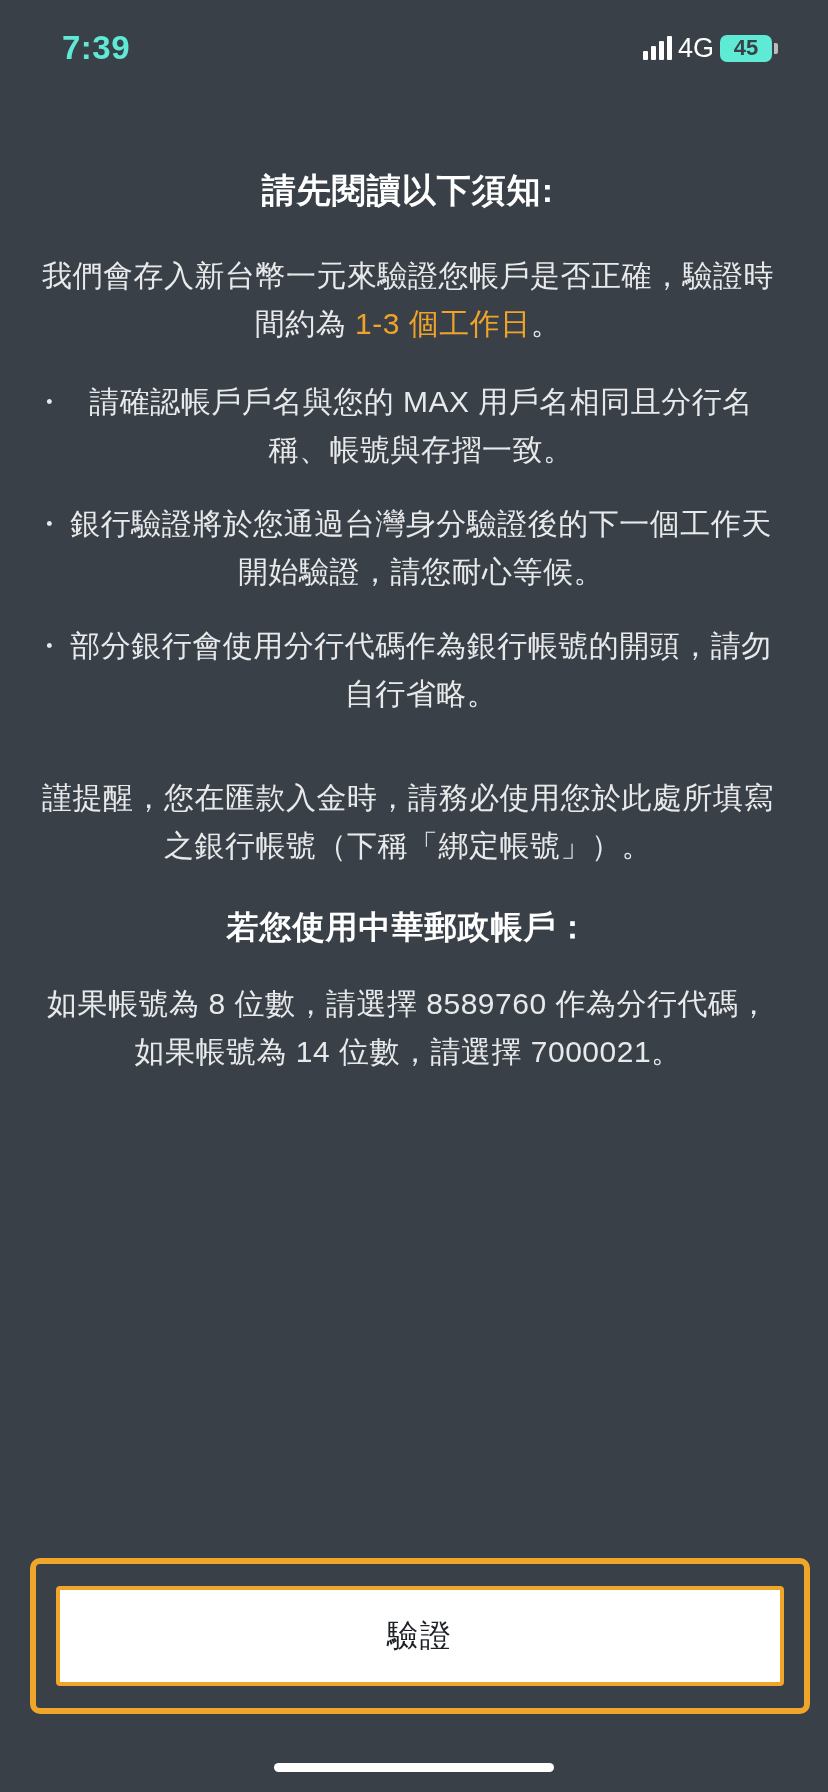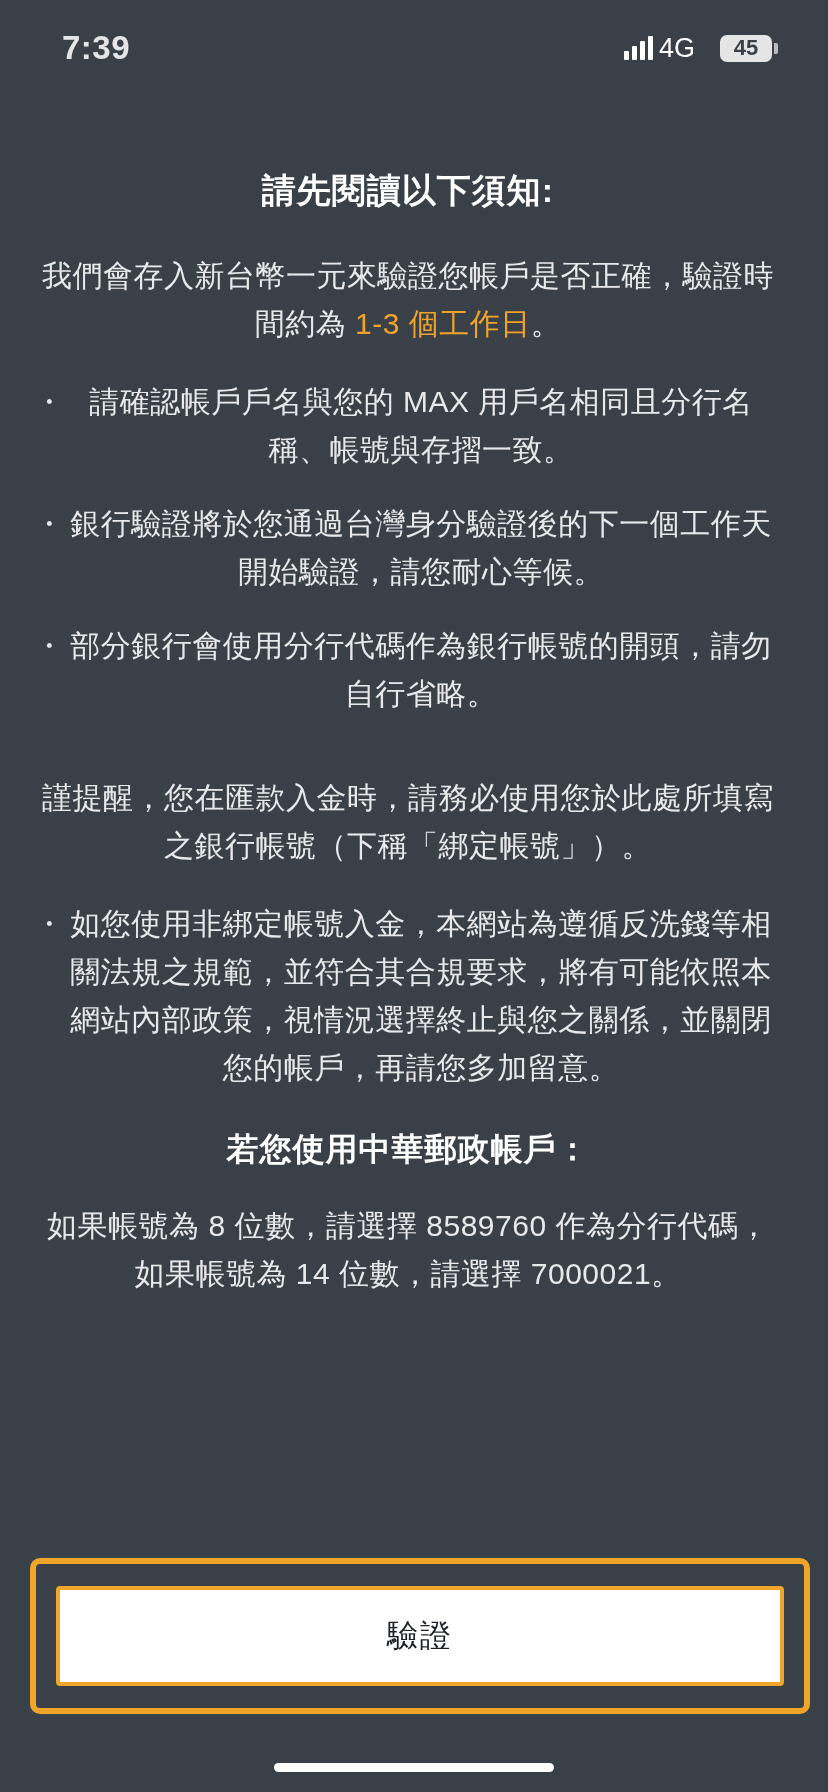--- a/index.html
+++ b/index.html
@@ -26,21 +26,21 @@
     flex: 0 0 96px;
     display: flex;
     align-items: center;
     justify-content: space-between;
     padding: 0 56px 0 62px;
   }
   .status-time {
     font-size: 33px;
     font-weight: 600;
     letter-spacing: 0.5px;
-    color: #e5e5e5;
+    color: #5eead4;
   }
   .status-right {
     display: flex;
     align-items: center;
     gap: 4px;
   }
   .signal-bars {
     display: flex;
     align-items: flex-end;
     gap: 3px;
@@ -60,25 +60,25 @@
     font-size: 27px;
     font-weight: 500;
     color: #ffffff;
     margin-left: 2px;
   }
   .battery {
     position: relative;
     width: 52px;
     height: 27px;
     border-radius: 7px;
-    background: #e5e5e5;
-    display: flex;
-    align-items: center;
-    justify-content: center;
-    margin-left: 21px;
+    background: #5eead4;
+    display: flex;
+    align-items: center;
+    justify-content: center;
+    margin-left: 2px;
   }
   .battery::after {
     content: "";
     position: absolute;
     right: -6px;
     top: 8px;
     width: 4px;
     height: 11px;
     background: #ffffff;
     border-radius: 0 2px 2px 0;
@@ -254,23 +254,20 @@
     <ul class="bullets">
       <li>請確認帳戶戶名與您的 MAX 用戶名相同且分行名稱、帳號與存摺一致。</li>
       <li>銀行驗證將於您通過台灣身分驗證後的下一個工作天開始驗證，請您耐心等候。</li>
       <li>部分銀行會使用分行代碼作為銀行帳號的開頭，請勿自行省略。</li>
     </ul>
 
     <div class="gap-lg"></div>
 
     <div class="para">謹提醒，您在匯款入金時，請務必使用您於此處所填寫之銀行帳號（下稱「綁定帳號」）。</div>
 
-    <ul class="bullets">
-      <li>如您使用非綁定帳號入金，本網站為遵循反洗錢等相關法規之規範，並符合其合規要求，將有可能依照本網站內部政策，視情況選擇終止與您之關係，並關閉您的帳戶，再請您多加留意。</li>
-    </ul>
 
     <div class="sub-heading">若您使用中華郵政帳戶：</div>
 
     <div class="para">如果帳號為 8 位數，請選擇 8589760 作為分行代碼，如果帳號為 14 位數，請選擇 7000021。</div>
   </div>
 
   <div class="cta-wrap">
     <div class="cta-focus">
       <div class="cta-inner">
         <button class="cta-button">驗證</button>

